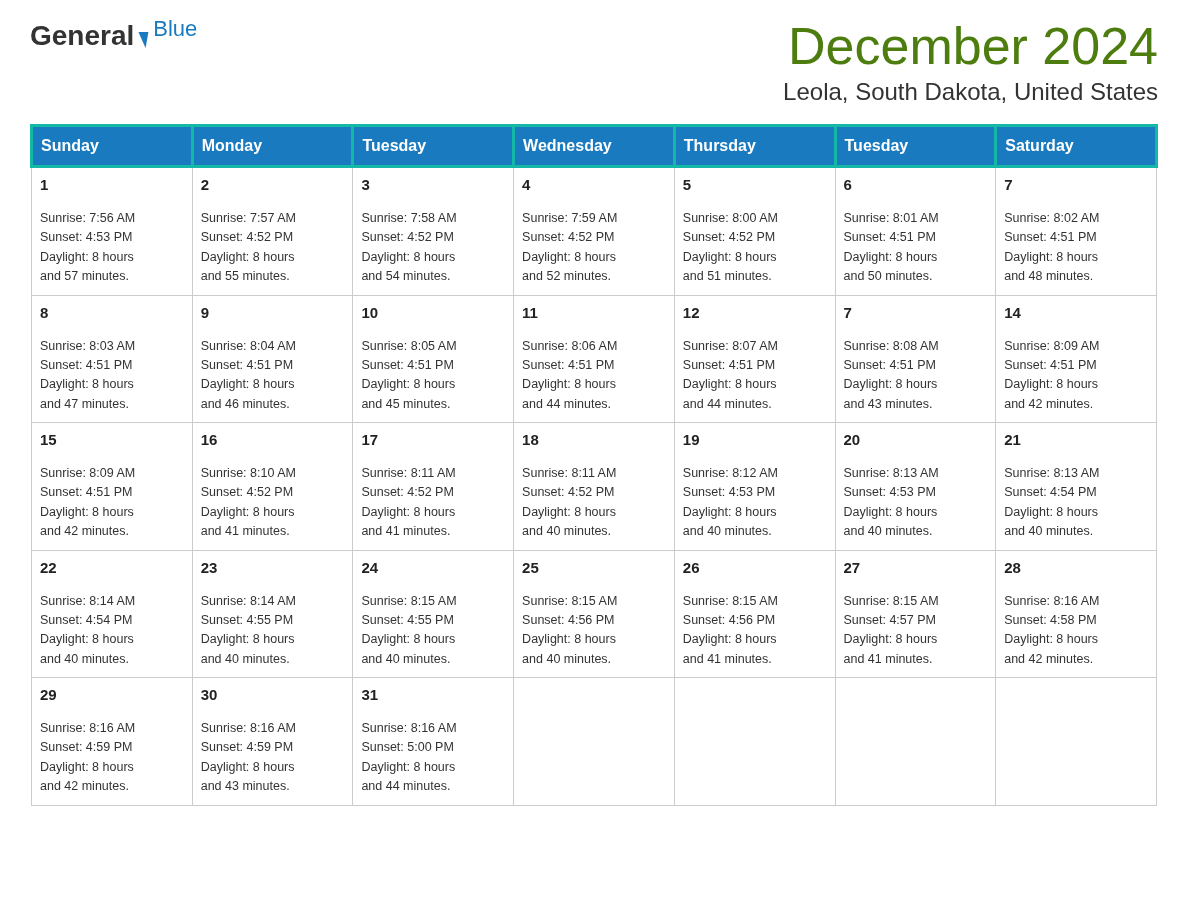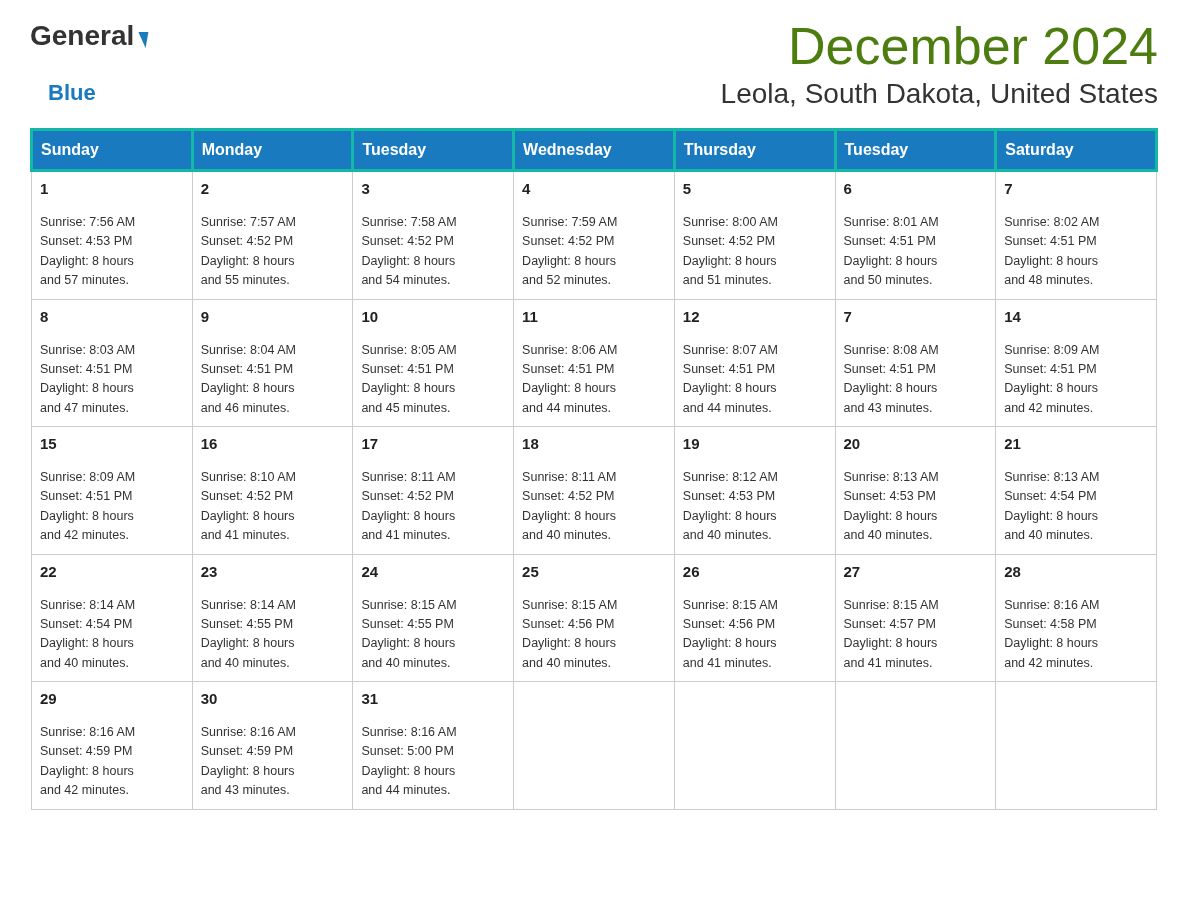--- a/index.html
+++ b/index.html
@@ -11,47 +11,46 @@
       padding: 20px 30px;
     }
     .header-area {
       display: flex;
       justify-content: space-between;
       align-items: flex-start;
       margin-bottom: 18px;
     }
     .logo-area {
       display: flex;
-      flex-direction: column;
-      gap: 32px;
+      flex-direction: row;
     }
     .logo-text {
       display: flex;
       align-items: center;
       font-size: 28px;
       font-weight: bold;
     }
     .logo-sub {
       color: #1a7abf;
       font-size: 22px;
-      font-weight: bold;
-      margin-left: 18px;
+      font-weight: normal;
+      margin-left: 6px;
       margin-top: -4px;
     }
     .title-area {
       text-align: right;
     }
     .month-title {
       font-size: 52px;
       font-weight: normal;
       color: #4d7c0f;
       line-height: 1;
     }
     .location-title {
-      font-size: 28px;
+      font-size: 24px;
       color: #333;
       margin-top: 6px;
     }
     table {
       width: 100%;
       border-collapse: collapse;
       table-layout: fixed;
     }
     thead tr th {
       background-color: #1a7abf;

